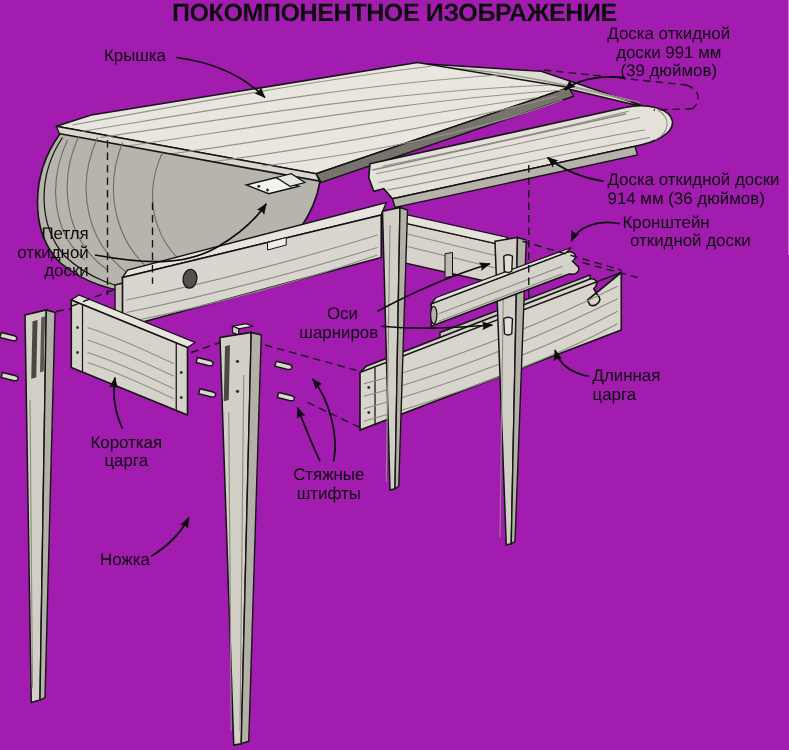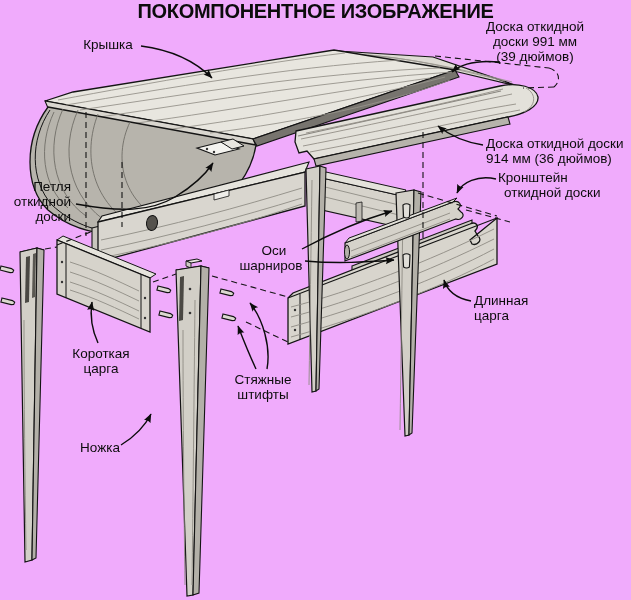--- a/index.html
+++ b/index.html
@@ -1,16 +1,16 @@
 <!DOCTYPE html>
 <html><head>
 <meta charset="utf-8">
 <style>
   html,body{margin:0;padding:0;background:#fff;}
-  .page{position:relative;width:631px;height:600px;background:#f0abfc;overflow:hidden;
+  .page{position:relative;width:631px;height:600px;background:#a21caf;overflow:hidden;
         font-family:"Liberation Sans", sans-serif;}
   .title{position:absolute;top:0;left:0;width:100%;text-align:center;
          font-size:20px;font-weight:bold;letter-spacing:-0.3px;color:#0c0c0c;}
   svg{position:absolute;top:0;left:0;}
   .lbl{font-family:"Liberation Sans", sans-serif;font-size:13.5px;fill:#0c0c0c;}
   .leader{stroke:#0c0c0c;stroke-width:1.4;fill:none;}
   .dash{stroke:#141414;stroke-width:1.1;fill:none;stroke-dasharray:6 4;}
   .grain{fill:none;stroke-width:0.9;}
 </style>
 </head>

